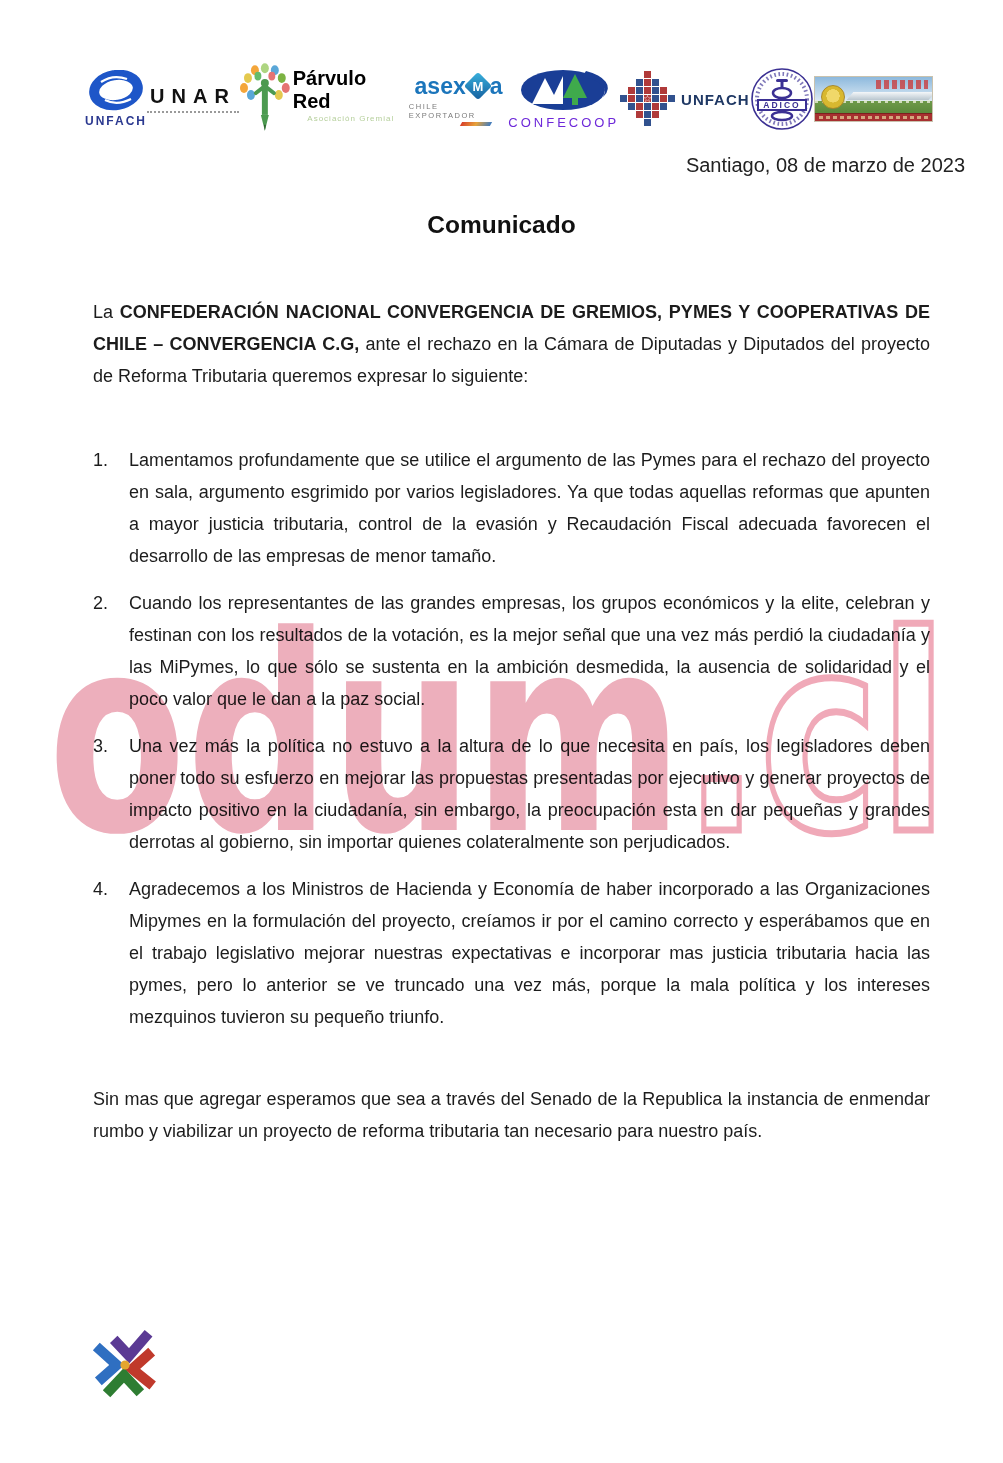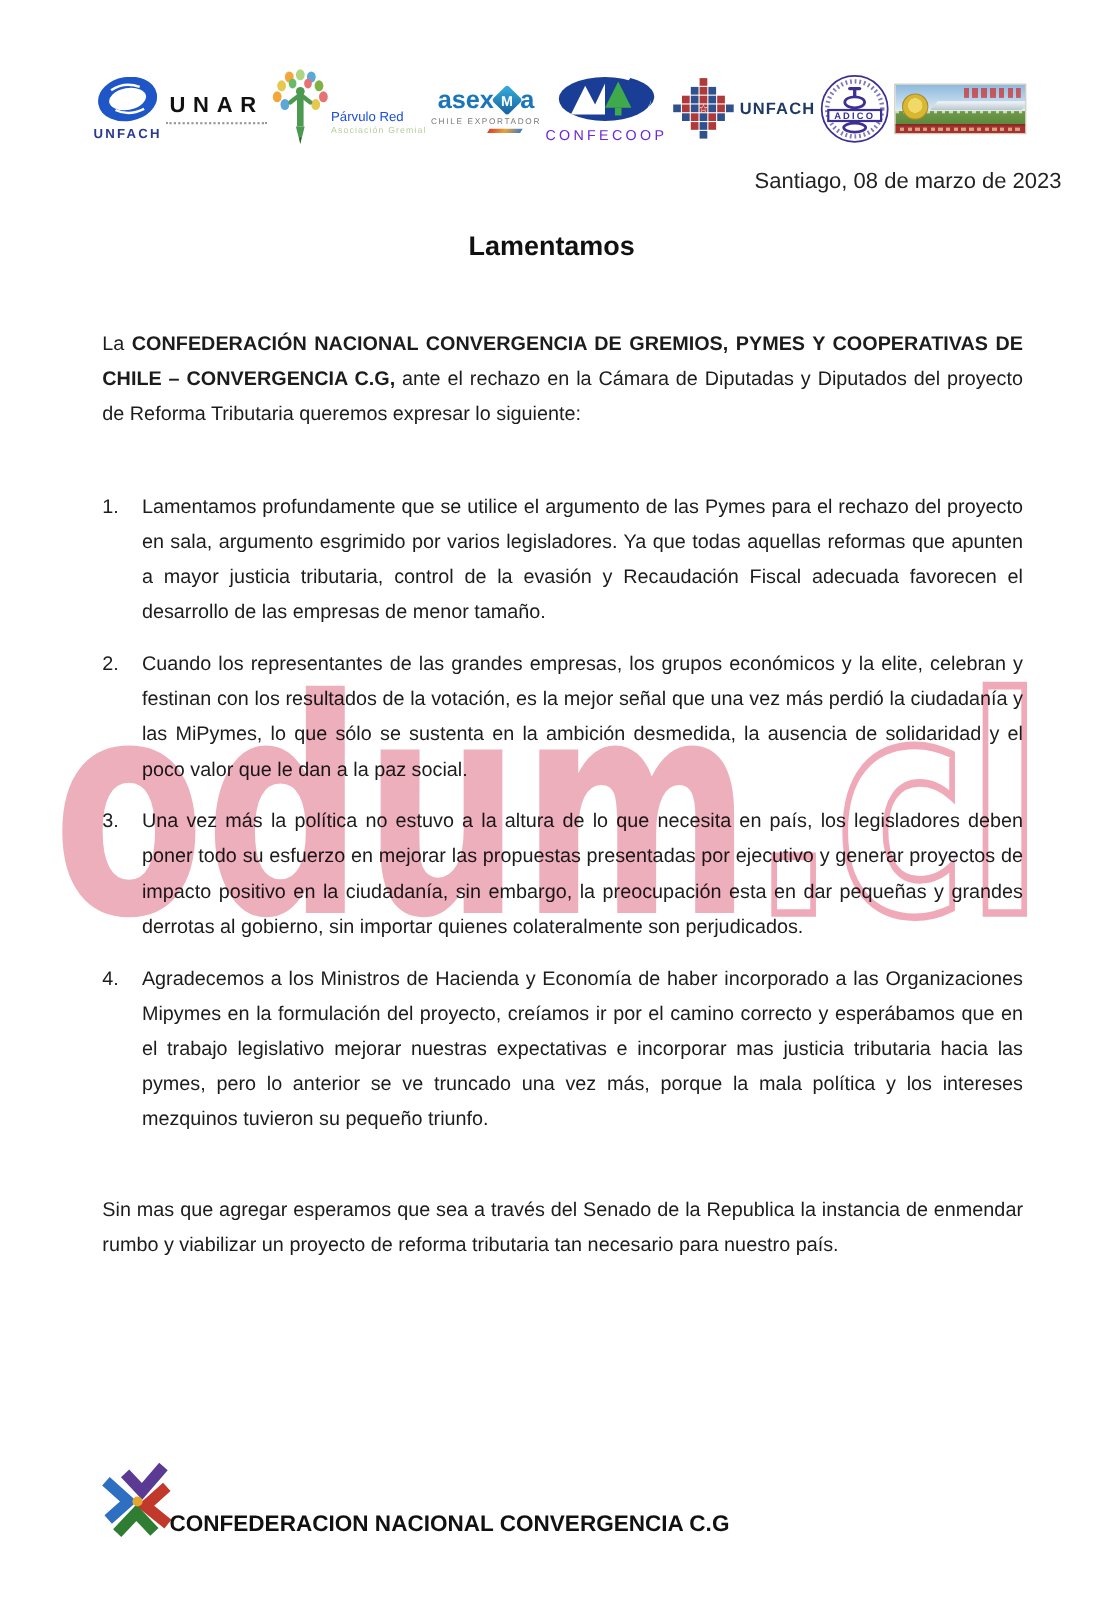--- a/index.html
+++ b/index.html
@@ -16,21 +16,21 @@
   }
   .logo { display:flex; flex-direction:column; align-items:center; justify-content:center; }
 
   .conupia-label { font-size:12px; font-weight:bold; letter-spacing:2px; color:#2b3990; margin-top:2px; }
 
   .unar-word { font-size:20px; font-weight:bold; letter-spacing:7px; color:#111; font-family:"Liberation Sans", sans-serif; }
   .unar-tagline { width:92px; border-top:2px dotted #9a9a9a; margin-top:3px; }
 
   .parvulo { flex-direction:row; align-items:flex-end; gap:2px; }
   .parvulo-textcol { display:flex; flex-direction:column; margin-bottom:14px; }
-  .parvulo-label { font-size:12px; color:#1d4ed8; font-weight:normal; }
+  .parvulo-label { font-size:20px; color:#000000; font-weight:bold; }
   .parvulo-sublabel { font-size:8px; letter-spacing:1px; color:#b5cf9b; margin-top:1px; text-align:center; }
 
   .asexma-line { display:flex; align-items:center; }
   .asexma-part { font-size:23px; font-weight:bold; color:#1b75bb; letter-spacing:0px; }
   .asexma-diamond {
     width:20px; height:20px; margin:0 2px; transform:rotate(45deg);
     background:linear-gradient(135deg,#39b1dd,#155f9e); border-radius:3px;
     display:flex; align-items:center; justify-content:center;
   }
   .asexma-diamond span { transform:rotate(-45deg); color:#fff; font-weight:bold; font-size:13px; }
@@ -210,21 +210,21 @@
       <div class="field"></div>
       <div class="specks"></div>
       <div class="emblem"></div>
       <div class="redtext"></div>
       <div class="redstrip"></div>
     </div>
 
   </div>
 
   <div class="date-line">Santiago, 08 de marzo de 2023</div>
-  <div class="doc-title">Lamentamos</div>
+  <div class="doc-title">Comunicado</div>
 
   <div class="content">
 
     <p class="intro"><span>La </span><b>CONFEDERACIÓN NACIONAL CONVERGENCIA DE GREMIOS, PYMES Y COOPERATIVAS DE CHILE – CONVERGENCIA C.G,</b><span> ante el rechazo en la Cámara de Diputadas y Diputados del proyecto de Reforma Tributaria queremos expresar lo siguiente:</span></p>
 
     <div class="num-list">
       <div class="item">
         <span class="item-num">1.</span>
         <span class="item-text">Lamentamos profundamente que se utilice el argumento de las Pymes para el rechazo del proyecto en sala, argumento esgrimido por varios legisladores. Ya que todas aquellas reformas que apunten a mayor justicia tributaria, control de la evasión y Recaudación Fiscal adecuada favorecen el desarrollo de las empresas de menor tamaño.</span>
       </div>
@@ -247,20 +247,19 @@
   </div>
 
   <div class="footer">
     <svg width="82" height="82" viewBox="0 0 80 80">
       <polyline points="12,22 32,40 14,56" fill="none" stroke="#2f6fc1" stroke-width="10"></polyline>
       <polyline points="29,15 44,31 63,9" fill="none" stroke="#5b3a94" stroke-width="10"></polyline>
       <polyline points="66,27 47,44 67,60" fill="none" stroke="#c0392b" stroke-width="10"></polyline>
       <polyline points="22,68 39,50 55,67" fill="none" stroke="#2e7d32" stroke-width="10"></polyline>
       <circle cx="40" cy="40" r="4.5" fill="#e4a62f"></circle>
     </svg>
-    <div class="footer-org">CONFEDERACION NACIONAL CONVERGENCIA C.G</div>
   </div>
 
   <svg class="watermark" viewBox="0 0 1003 1463">
     <text x="48" y="830" textLength="900" lengthAdjust="spacingAndGlyphs" font-family="DejaVu Sans, sans-serif" font-weight="bold" font-size="272"><tspan fill="#edafbc">odum</tspan><tspan fill="none" stroke="#f0a9b8" stroke-width="7">.cl</tspan></text>
   </svg>
 
 </div>
 
 </body></html>

